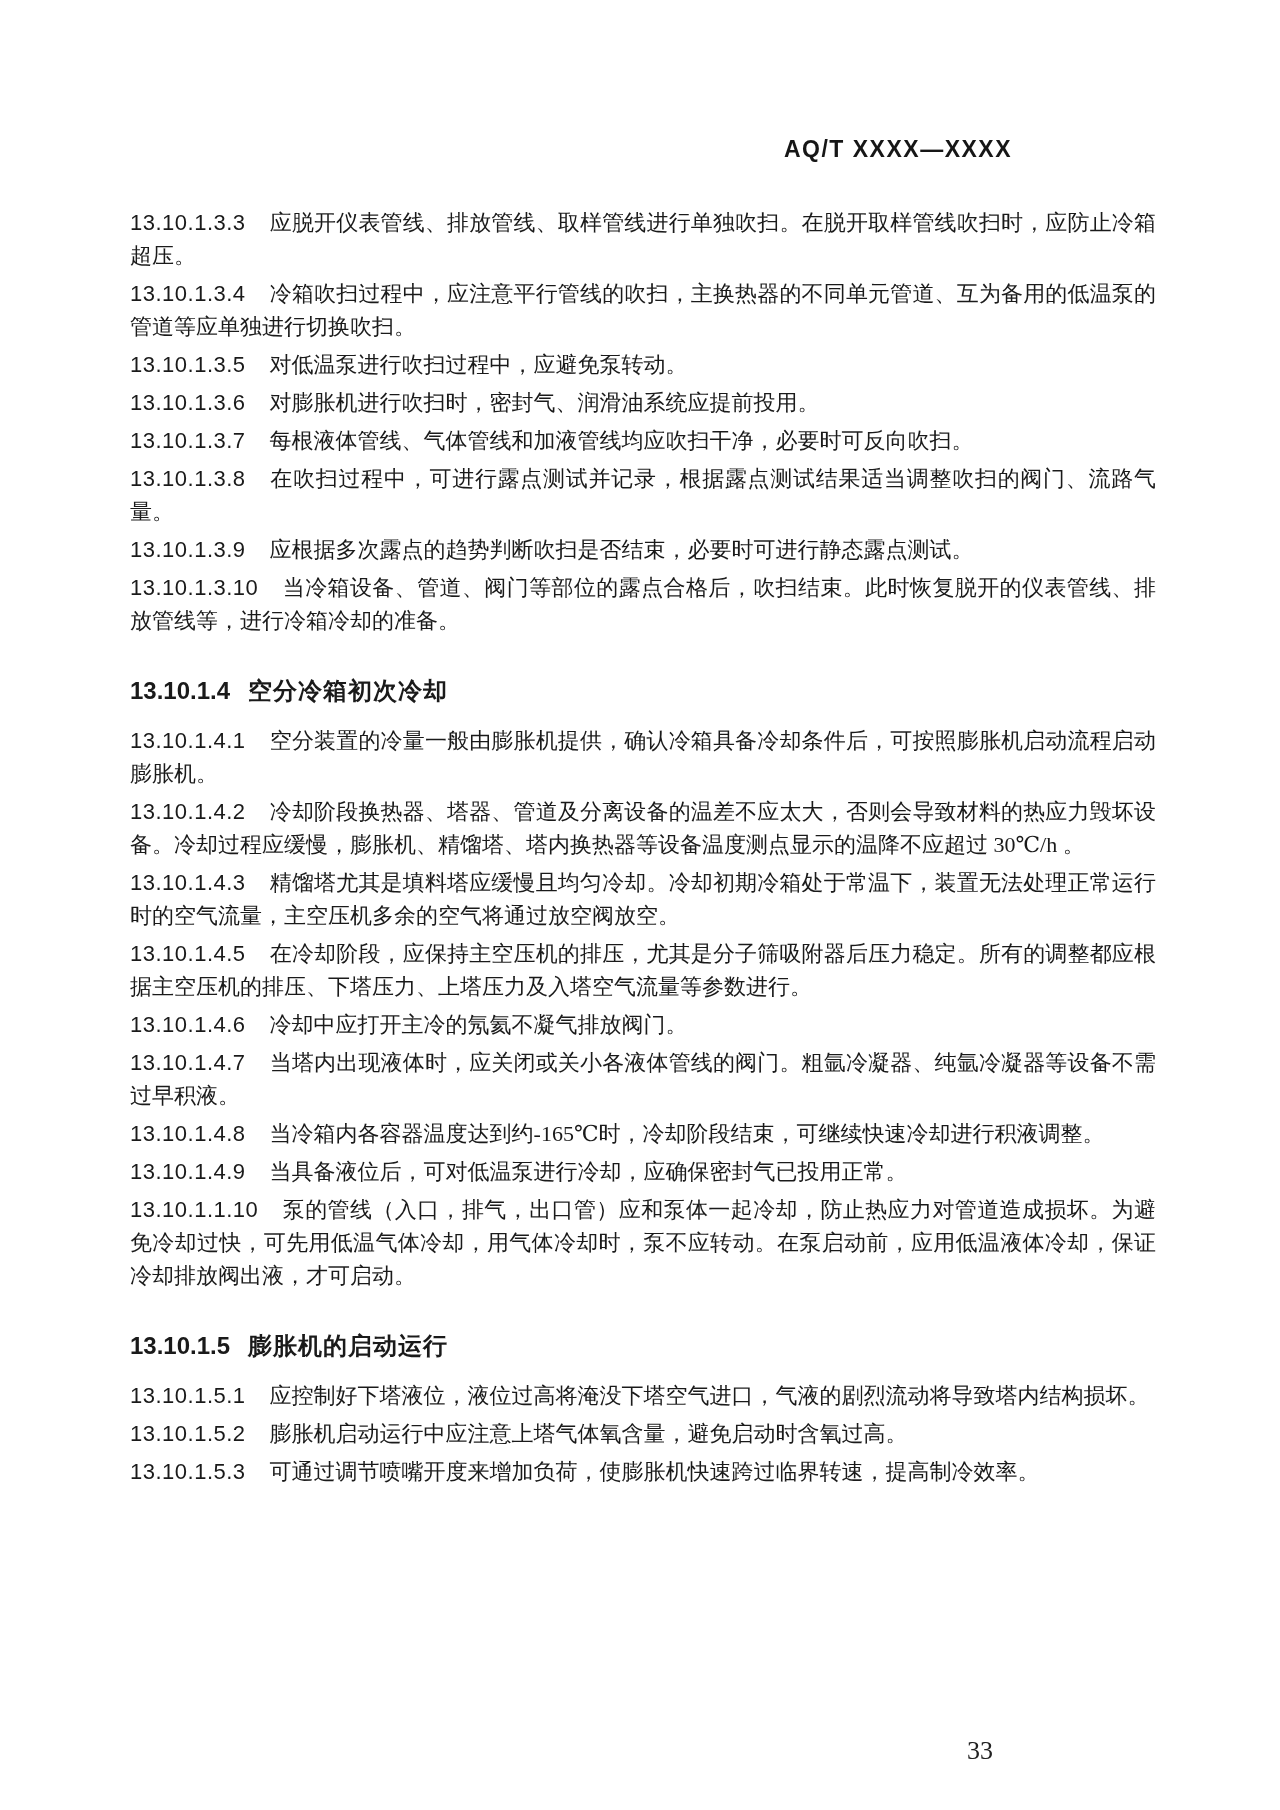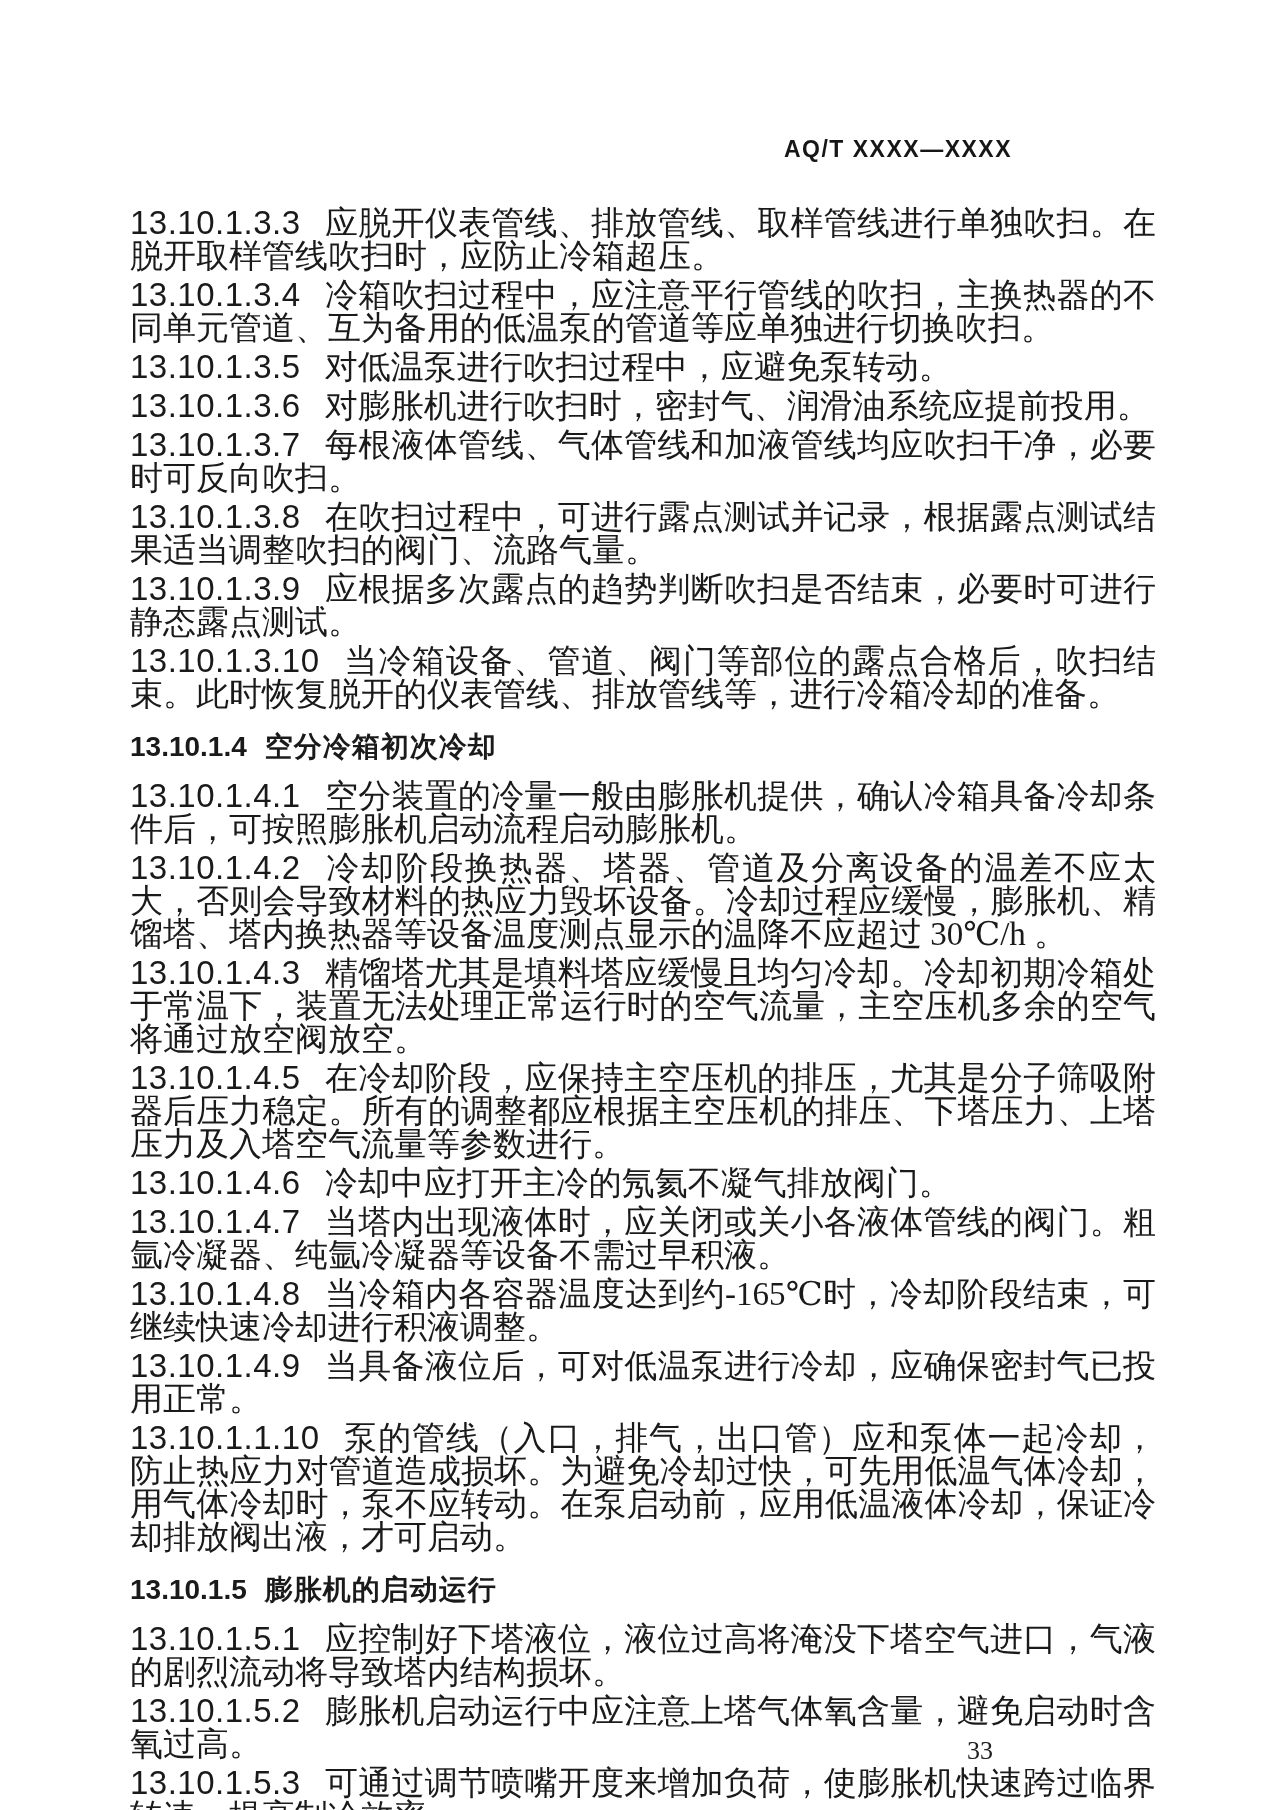--- a/index.html
+++ b/index.html
@@ -23,35 +23,35 @@
     color:#161616;
   }
 
   .content {
     position:absolute;
     top:206px; left:130px;
     width:1026px;
   }
 
   .clause {
-    font-size:33px;
+    font-size:22px;
     line-height:33px;
     text-align:justify;
     margin:0 0 5px 0;
   }
   .clause .num {
     font-family:"Liberation Sans","DejaVu Sans",sans-serif;
     letter-spacing:0.5px;
     margin-right:24px;
     white-space:nowrap;
   }
   .heading {
-    font-size:28px;
+    font-size:24px;
     line-height:33px;
-    margin:19px 0 16px 0;
+    margin:37px 0 16px 0;
     font-weight:bold;
   }
   .heading .num {
     font-family:"Liberation Sans","DejaVu Sans",sans-serif;
     font-weight:600;
     margin-right:18px;
     white-space:nowrap;
   }
   .heading .txt {
     font-family:"Liberation Sans","DejaVu Sans",sans-serif;

